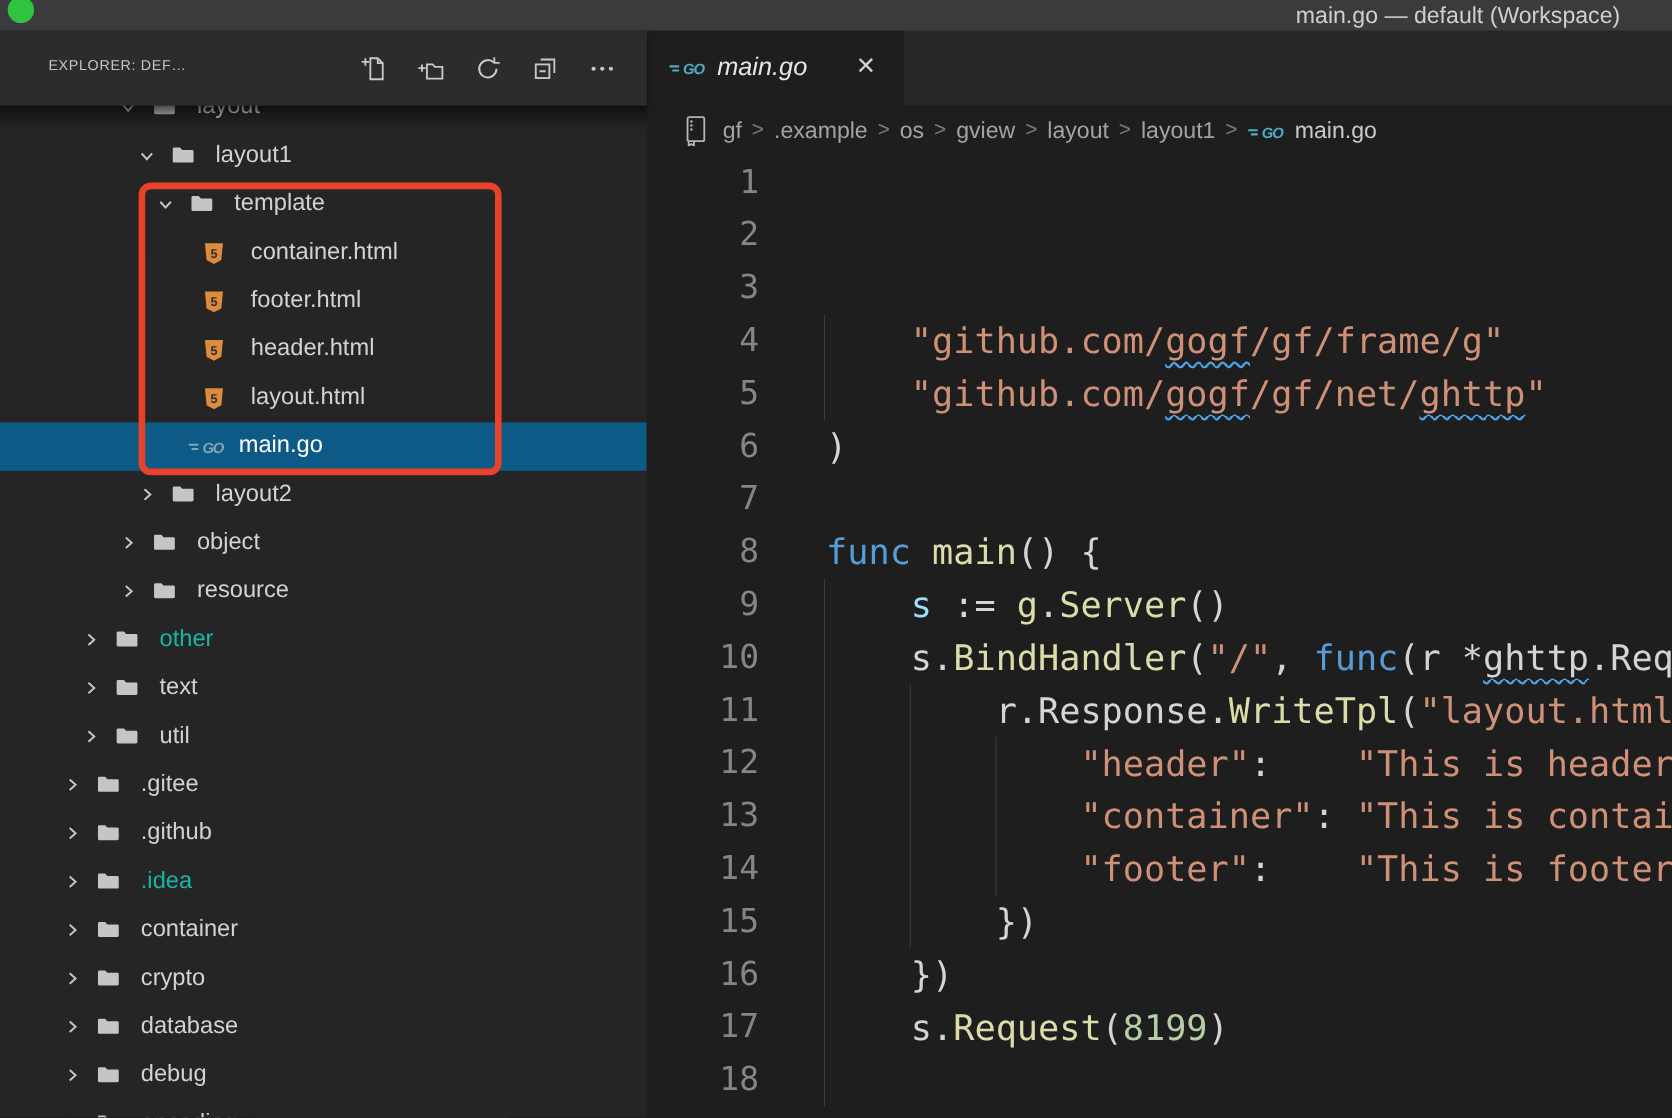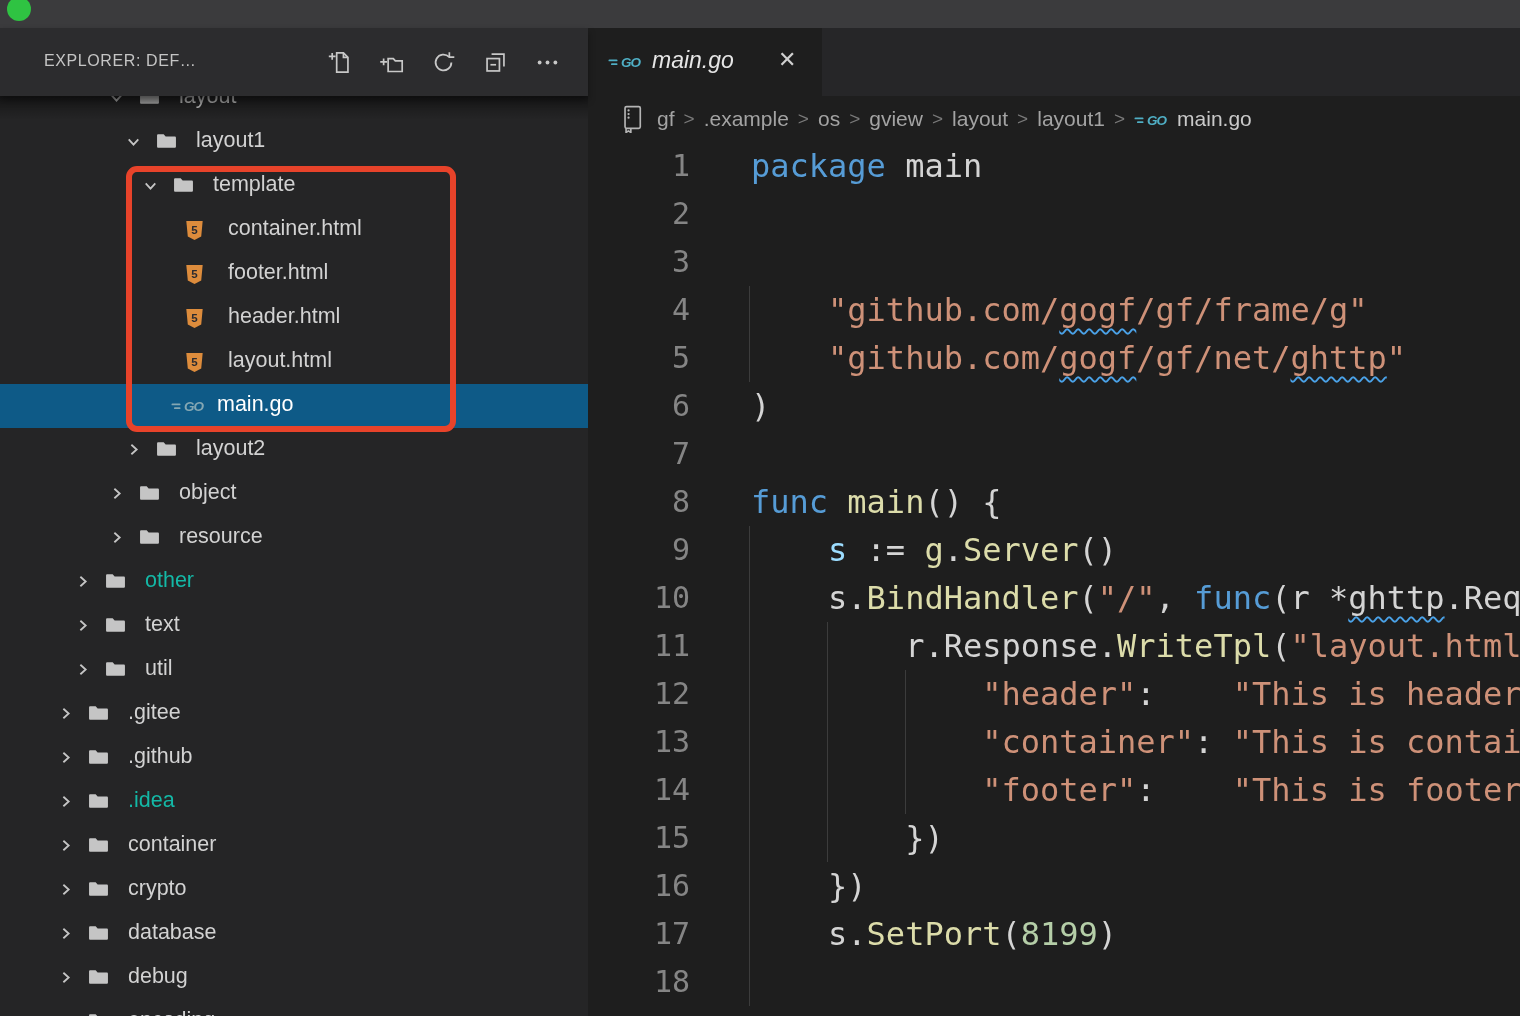--- a/index.html
+++ b/index.html
@@ -8,21 +8,21 @@
   body { position:relative; }
 
   
   .titlebar { position:absolute; left:0; top:0; width:1520px; height:28px; background:#3b3b3d; overflow:hidden; }
   .traffic-dot { position:absolute; left:7px; top:-3px; width:24px; height:24px; border-radius:50%; background:#2fc342; }
   .title-text { position:absolute; left:1178px; top:3px; font-size:21px; color:#cfcfcf; white-space:nowrap; }
 
   
   .sidebar-header { position:absolute; left:0; top:28px; width:588px; height:68px; background:#2c2c2e;
     box-shadow:0 4px 7px rgba(0,0,0,.38); z-index:4; }
-  .exp-title { position:absolute; left:44px; top:24px; font-size:16px; letter-spacing:.6px; color:#c5c5c5; }
+  .exp-title { position:absolute; left:44px; top:24px; font-size:13px; letter-spacing:.6px; color:#c5c5c5; }
   .exp-actions { position:absolute; right:22px; top:15px; display:flex; gap:14px; }
   .exp-actions .abtn { width:38px; height:38px; display:flex; align-items:center; justify-content:center; border-radius:5px; }
 
   .tabstrip { position:absolute; left:588px; top:28px; width:932px; height:68px; background:#262628; }
   .tab { position:absolute; left:0; top:0; width:234px; height:68px; background:#1e1e1e; }
   .tab-go { position:absolute; left:20px; top:26px; }
   .tab-label { position:absolute; left:64px; top:19px; font-size:23px; font-style:italic; color:#e6e6e6; }
   .tab-close { position:absolute; left:190px; top:19px; font-size:22px; color:#d0d0d0; }
 
   
@@ -60,20 +60,21 @@
   .c-kw { color:#569cd6; } .c-fn { color:#dcdcaa; } .c-str { color:#ce9178; }
   .c-num { color:#b5cea8; } .c-var { color:#9cdcfe; } .c-pl { color:#d4d4d4; }
   .sq { text-decoration-line:underline; text-decoration-style:wavy; text-decoration-color:#4aa2e8;
     text-decoration-thickness:2px; text-underline-offset:7px; }
 </style>
 </head>
 <body>
 
 <div class="titlebar">
   <div class="traffic-dot"></div>
+  <div class="title-text">main.go — default (Workspace)</div>
 </div>
 
 <div class="sidebar-header">
   <span class="exp-title">EXPLORER: DEF…</span>
   <div class="exp-actions" id="expActions">
       <div class="abtn">
         <svg width="27" height="27" viewBox="0 0 24 24" fill="none" stroke="#c8c8c8" stroke-width="1.5">
           <path d="M9.5 3.5 h6 l4 4 v13 h-10 z"></path>
           <path d="M15.5 3.5 v4 h4"></path>
           <path d="M2.5 6.5 h6 M5.5 3.5 v6"></path>
@@ -349,21 +350,20 @@
       </span>
   </div>
   <div class="code-area">
     <div class="guide" style="left:161px; top:144px; height:96px;"></div>
     <div class="guide" style="left:161px; top:384px; height:480px;"></div>
     <div class="guide" style="left:239px; top:480px; height:240px;"></div>
     <div class="guide" style="left:317px; top:528px; height:144px;"></div>
     <div id="lines">
         <div class="code-line" style="top: 0px;">
           <span class="ln">1</span>
-          <span class="lc"><span class="c-kw">package</span><span class="c-pl"> main</span></span>
         </div>
         <div class="code-line" style="top: 48px;">
           <span class="ln">2</span>
           <span class="lc"></span>
         </div>
         <div class="code-line" style="top: 96px;">
           <span class="ln">3</span>
         </div>
         <div class="code-line" style="top: 144px;">
           <span class="ln">4</span>
@@ -412,21 +412,21 @@
         <div class="code-line" style="top: 672px;">
           <span class="ln">15</span>
           <span class="lc"><span class="c-pl">        })</span></span>
         </div>
         <div class="code-line" style="top: 720px;">
           <span class="ln">16</span>
           <span class="lc"><span class="c-pl">    })</span></span>
         </div>
         <div class="code-line" style="top: 768px;">
           <span class="ln">17</span>
-          <span class="lc"><span class="c-pl">    s.</span><span class="c-fn">SetPort</span><span class="c-pl">(</span><span class="c-num">8199</span><span class="c-pl">)</span></span>
+          <span class="lc"><span class="c-pl">    s.</span><span class="c-fn">Request</span><span class="c-pl">(</span><span class="c-num">8199</span><span class="c-pl">)</span></span>
         </div>
         <div class="code-line" style="top: 816px;">
           <span class="ln">18</span>
         </div>
         <div class="code-line" style="top: 864px;">
           <span class="ln">19</span>
           <span class="lc"><span class="c-pl">}</span></span>
         </div>
       </div>
   </div>

